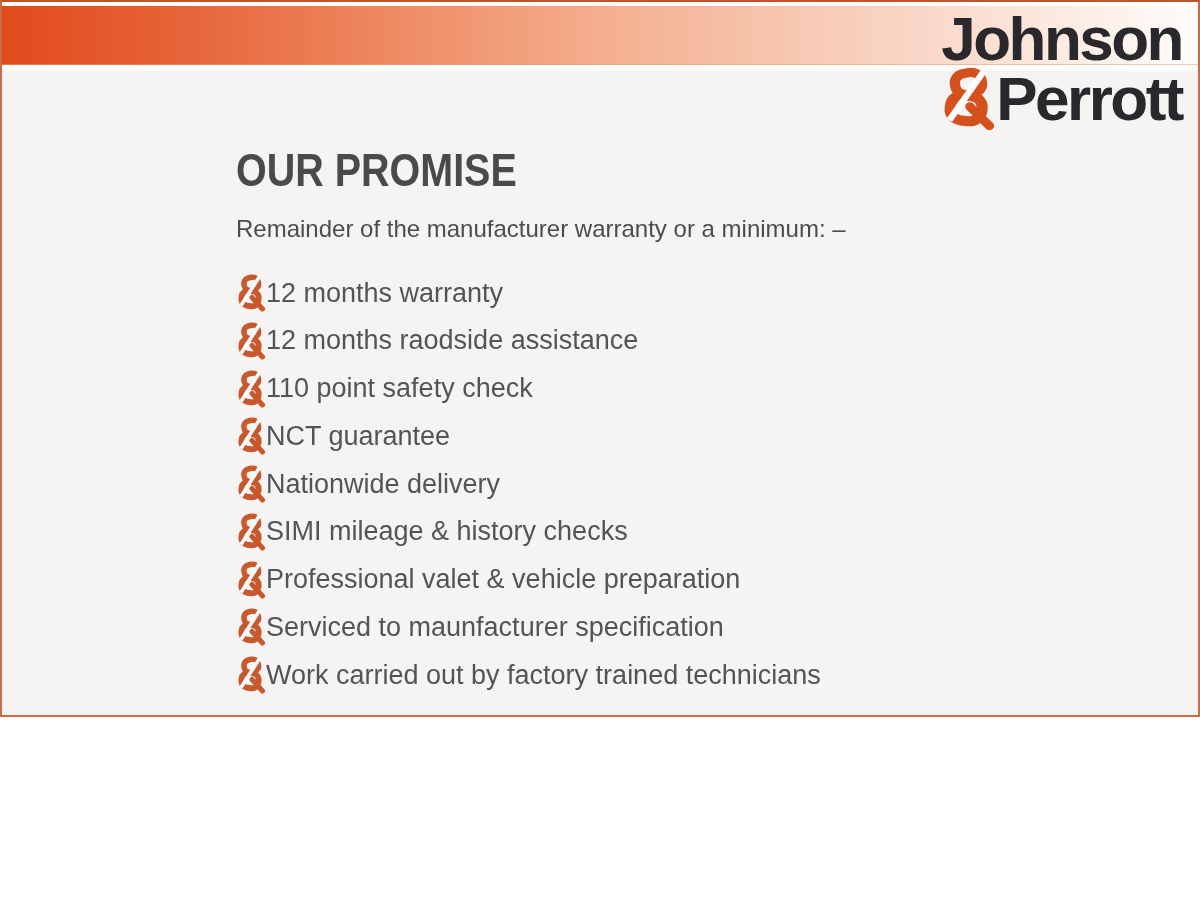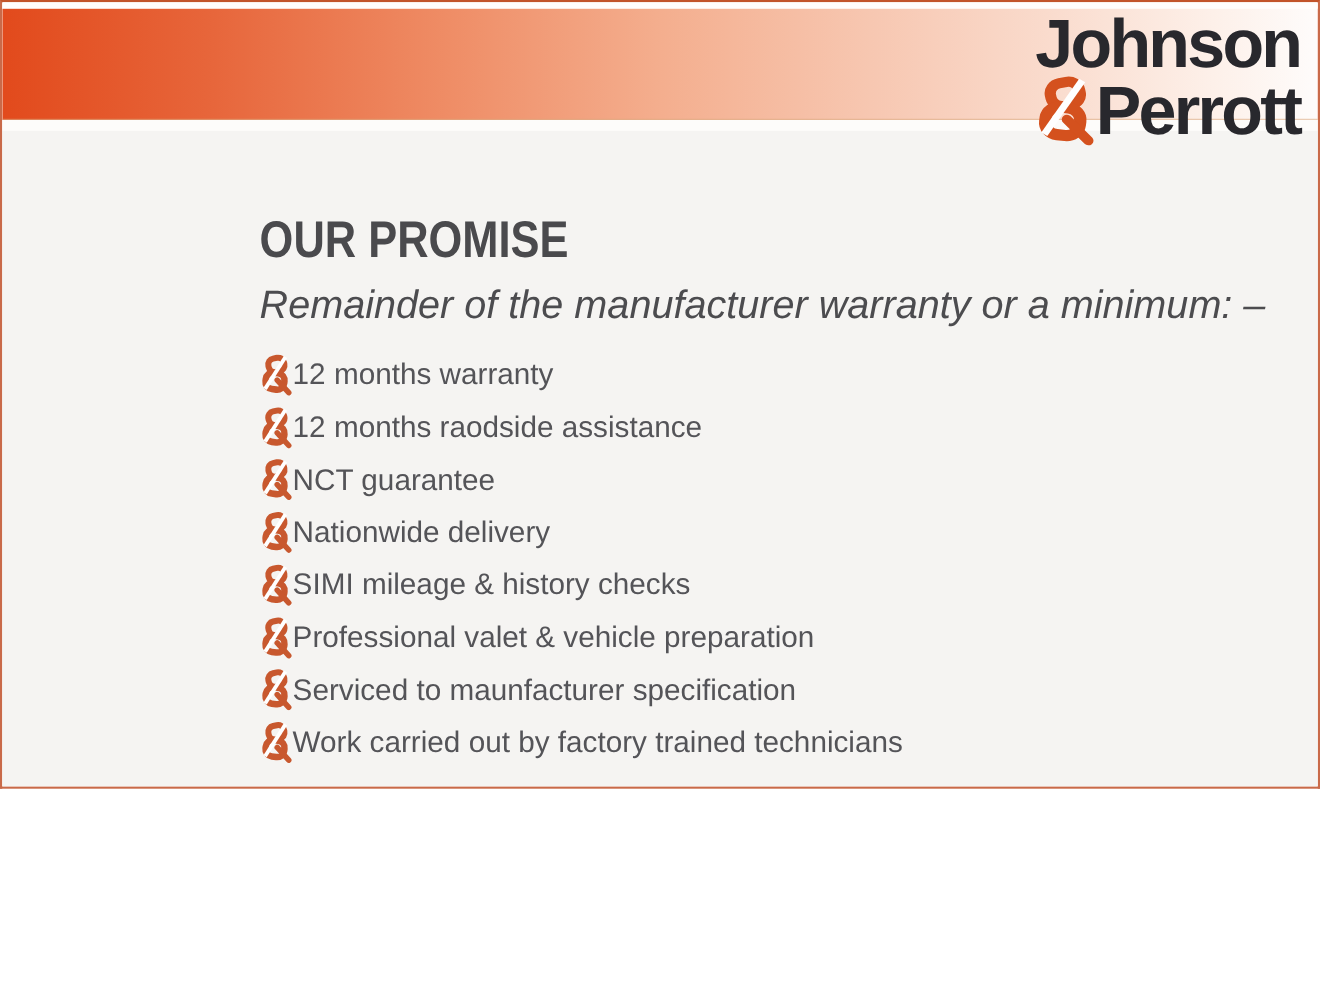--- a/index.html
+++ b/index.html
@@ -62,25 +62,24 @@
     font-weight: 700;
     line-height: 1.05;
     color: #4a4a4d;
     letter-spacing: 0;
     transform: scaleX(0.84);
     transform-origin: left center;
     white-space: nowrap;
   }
   .promise-subtitle {
     margin: 18px 0 0 0;
-    font-size: 36px;
+    font-size: 24px;
     color: #4c4c4f;
     line-height: 33px;
     white-space: nowrap;
-    font-style: italic;
   }
   .promise-list {
     list-style: none;
     margin: 24px 0 0 0;
     padding: 0;
   }
   .promise-item {
     height: 47.75px;
     display: flex;
     align-items: center;
@@ -152,20 +151,28 @@
             </svg>
           </span>
         <span class="item-text">12 months raodside assistance</span>
       </li>
       <li class="promise-item">
         <span class="bullet">
             <svg class="amp-svg" viewBox="0 0 58 76">
               <use href="#ampmark"></use>
             </svg>
           </span>
+        <span class="item-text">110 point safety check</span>
+      </li>
+      <li class="promise-item">
+        <span class="bullet">
+            <svg class="amp-svg" viewBox="0 0 58 76">
+              <use href="#ampmark"></use>
+            </svg>
+          </span>
         <span class="item-text">NCT guarantee</span>
       </li>
       <li class="promise-item">
         <span class="bullet">
             <svg class="amp-svg" viewBox="0 0 58 76">
               <use href="#ampmark"></use>
             </svg>
           </span>
         <span class="item-text">Nationwide delivery</span>
       </li>

